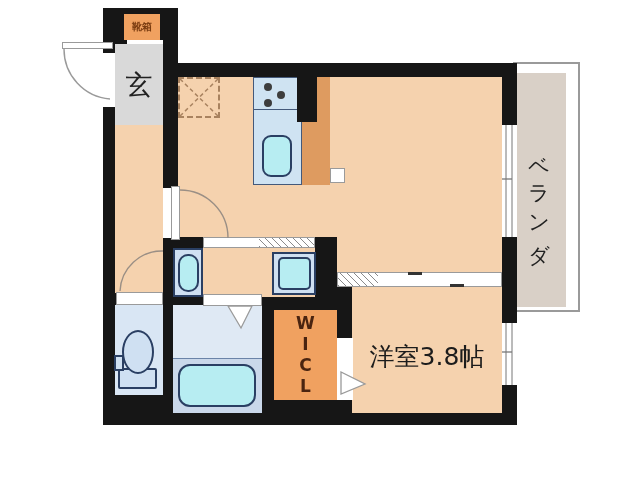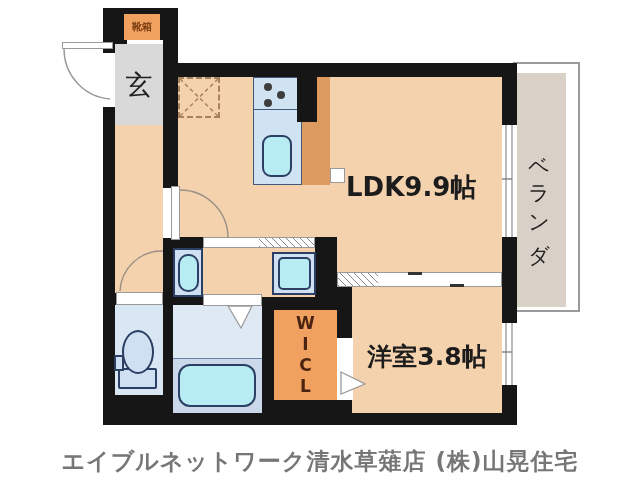--- a/index.html
+++ b/index.html
@@ -124,18 +124,16 @@
 
     <line x1="506" y1="125" x2="506" y2="237" stroke="#777" stroke-width="1"></line>
     <line x1="512" y1="125" x2="512" y2="237" stroke="#777" stroke-width="1"></line>
     <line x1="502" y1="179" x2="512" y2="179" stroke="#777" stroke-width="1.3"></line>
 
     <line x1="506" y1="323" x2="506" y2="385" stroke="#777" stroke-width="1"></line>
     <line x1="512" y1="323" x2="512" y2="385" stroke="#777" stroke-width="1"></line>
     <line x1="502" y1="352" x2="512" y2="352" stroke="#777" stroke-width="1.3"></line>
   </svg>
 
-  <div class="label" style="left:346px;top:170px;font-size:26px;font-weight:600;">LDK9.9帖</div>
-  <div class="label" style="left:352px;top:340px;width:150px;text-align:center;font-size:25px;font-weight:700;">洋室3.8帖</div>
+  <div class="label" style="left:352px;top:340px;width:150px;text-align:center;font-size:25px;font-weight:400;">洋室3.8帖</div>
 
-  <div class="label" style="left:0;top:446px;width:640px;text-align:center;font-size:23px;font-weight:bold;color:#767676;letter-spacing:1px;">エイブルネットワーク清水草薙店 (株)山晃住宅</div>
 
 </div>
 
 </body></html>

